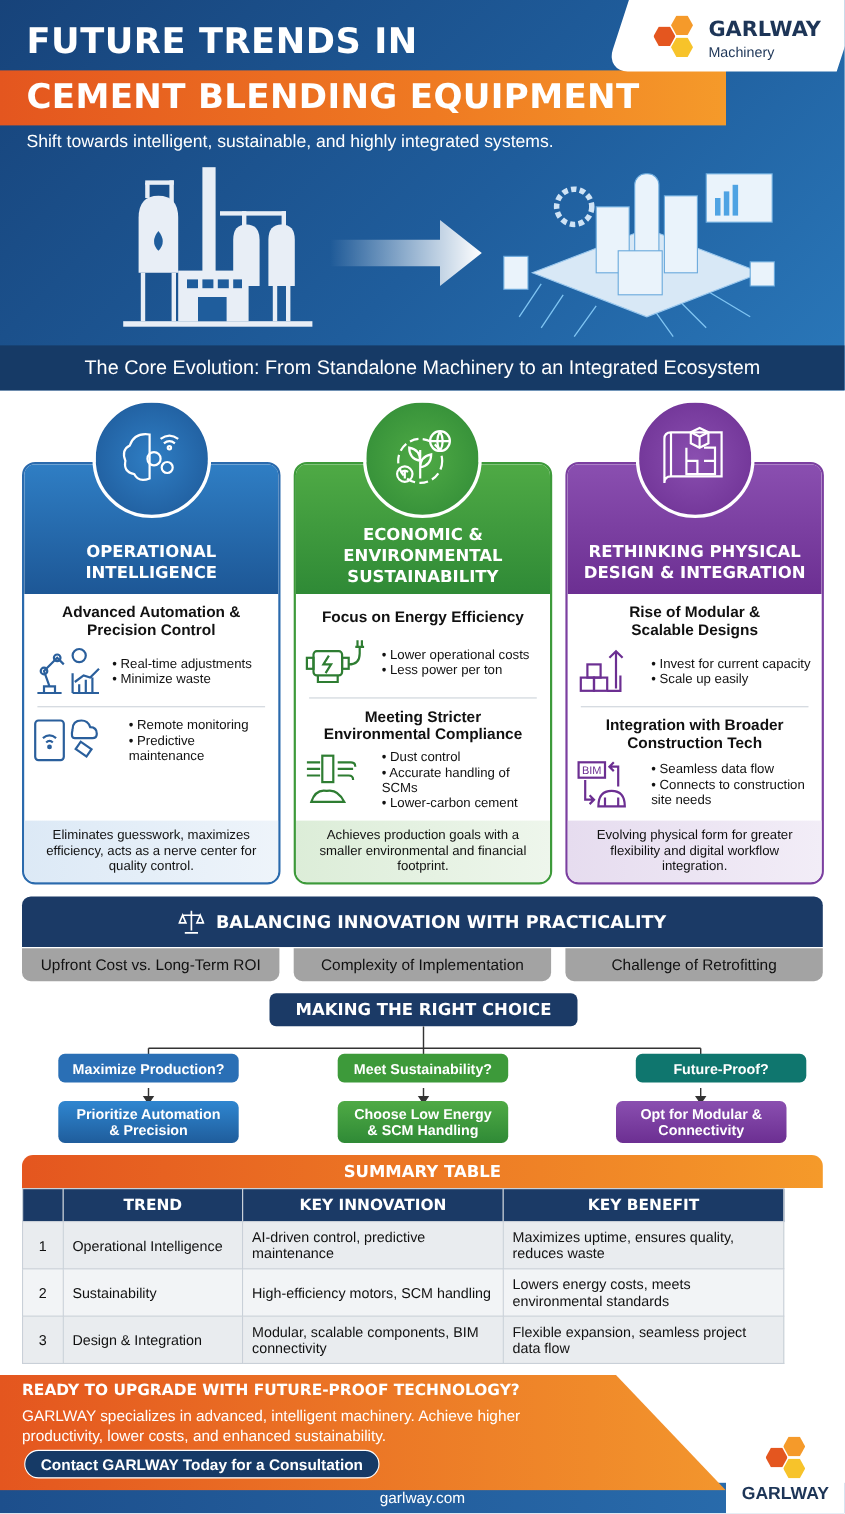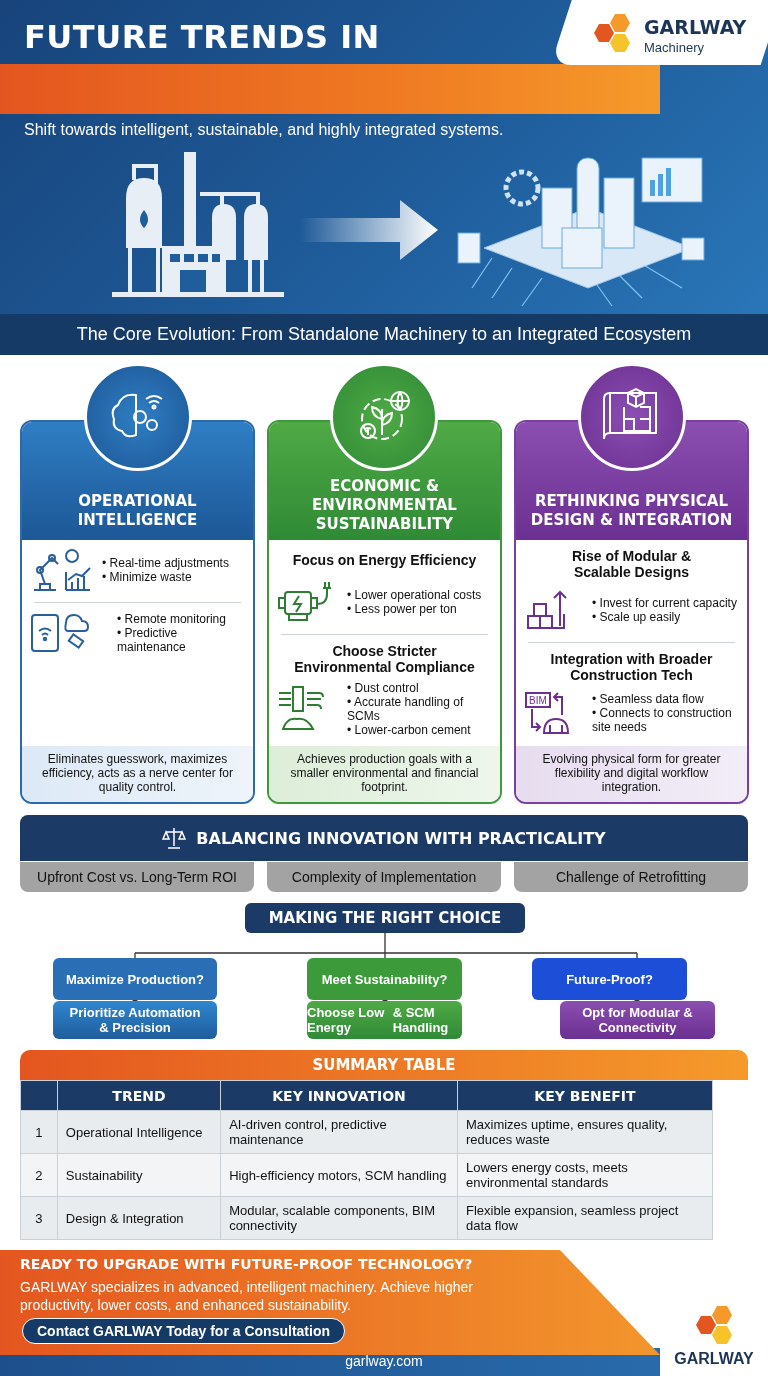--- a/index.html
+++ b/index.html
@@ -28,22 +28,22 @@
 .sec-icon{width:64px;height:48px;flex:none}
 .bullets{font-size:12px;color:#111;line-height:14px;list-style:none}
 .bullets li::before{content:"• "}
 .divider{height:1px;background:#ccd3da;margin:8px 12px 0}
 .card-foot{position:absolute;left:0;bottom:0;width:100%;height:56px;font-size:12px;color:#111;text-align:center;line-height:14px;padding:6px 10px}
 .balance{position:absolute;left:20px;top:815px;width:728px;height:46px;background:#1b3a66;border-radius:8px 8px 0 0;display:flex;align-items:center;justify-content:center;gap:10px}
 .balance span{color:#fff;font-family:"DejaVu Sans",sans-serif;font-weight:bold;font-size:16px}
 .chal{position:absolute;top:862px;width:234px;height:30px;background:#a3a3a3;border-radius:0 0 8px 8px;display:flex;align-items:center;justify-content:center;font-size:14px;color:#111}
 .choice-title{position:absolute;left:245px;top:903px;width:280px;height:30px;background:#1b3a66;border-radius:6px;display:flex;align-items:center;justify-content:center;color:#fff;font-family:"DejaVu Sans",sans-serif;font-weight:bold;font-size:15px}
 .tree{position:absolute;left:0;top:933px;width:768px;height:110px}
-.q{position:absolute;height:42px;border-radius:6px;display:flex;align-items:center;justify-content:center;color:#fff;font-size:13px;font-weight:bold}
-.a{position:absolute;height:38px;border-radius:6px;display:flex;align-items:center;justify-content:center;color:#fff;font-size:13px;font-weight:bold;text-align:left;line-height:15px}
+.q{position:absolute;height:26px;border-radius:6px;display:flex;align-items:center;justify-content:center;color:#fff;font-size:13px;font-weight:bold}
+.a{position:absolute;height:38px;border-radius:6px;display:flex;align-items:center;justify-content:center;color:#fff;font-size:13px;font-weight:bold;text-align:center;line-height:15px}
 .sum-head{position:absolute;left:20px;top:1050px;width:728px;height:30px;background:linear-gradient(90deg,#e4561f,#f59a2a);border-radius:10px 10px 0 0;display:flex;align-items:center;justify-content:center;color:#fff;font-family:"DejaVu Sans",sans-serif;font-weight:bold;font-size:15px}
 table{position:absolute;left:20px;top:1080px;width:693px;border-collapse:collapse;font-size:13px;color:#111}
 th{background:#1b3a66;color:#fff;font-family:"DejaVu Sans",sans-serif;font-size:14px;height:30px;border:1px solid #c9d0d8}
 td{height:43px;border:1px solid #c9d0d8;padding:0 8px;line-height:15px;vertical-align:middle}
 tr:nth-child(odd) td{background:#f2f4f6}
 tr:nth-child(even) td{background:#e9ecef}
 .cta{position:absolute;left:0;top:1250px;width:768px;height:126px;overflow:hidden}
 .cta-orange{position:absolute;left:0;top:0;width:768px;height:105px;background:linear-gradient(90deg,#e4561f,#f08a2a 70%,#f5a030);clip-path:polygon(0 0,560px 0,660px 105px,0 105px)}
 .cta-blue{position:absolute;left:0;top:98px;width:768px;height:28px;background:linear-gradient(90deg,#1d4f8c,#2a6fb0)}
 .cta-title{position:absolute;left:20px;top:6px;font-family:"DejaVu Sans",sans-serif;font-weight:bold;font-size:14px;color:#fff}
@@ -51,20 +51,21 @@
 .cta-btn{position:absolute;left:22px;top:68px;height:26px;padding:0 14px;background:#163a66;border:1.5px solid #fff;border-radius:14px;color:#fff;font-weight:bold;font-size:14px;display:flex;align-items:center}
 .url{position:absolute;left:0;top:1353px;width:768px;text-align:center;color:#fff;font-size:14px}
 .cta-logo{position:absolute;left:660px;top:1300px;width:108px;height:76px;background:#fff;border-radius:14px 0 0 0}
 </style>
 </head>
 <body>
 
 <div class="hero">
   <div class="t1">FUTURE TRENDS IN</div>
   <div class="orange-band"></div>
+  <div class="t2">CEMENT BLENDING EQUIPMENT</div>
   <div class="logo-box"></div>
   <div class="logo-inner">
     <div class="hex" style="left:0;top:14px;background:#e4561f"></div>
     <div class="hex" style="left:16px;top:4px;background:#f59a2a"></div>
     <div class="hex" style="left:16px;top:24px;background:#f7c32a"></div>
     <div class="logo-name">GARLWAY</div>
     <div class="logo-sub">Machinery</div>
   </div>
   <div class="sub">Shift towards intelligent, sustainable, and highly integrated systems.</div>
 
@@ -131,20 +132,21 @@
 
   <div class="evo-bar">
     <span>The Core Evolution: From Standalone Machinery to an Integrated Ecosystem</span>
   </div>
 </div>
 
 <div class="card" style="left:20px;border-color:#2a6aad">
   <div class="card-head" style="background:linear-gradient(180deg,#2f7ec4,#1d5796)">
     <div class="card-title" style="width:150px">OPERATIONAL INTELLIGENCE</div>
   </div>
+  <div class="sec-title" style="padding:0 30px">Advanced Automation &amp; Precision Control</div>
   <div class="sec-row">
     <svg class="sec-icon" viewBox="0 0 64 48" fill="none" stroke="#2a5f9c" stroke-width="2">
       <path d="M4 44 H26 M10 44 V38 H20 V44 M15 38 L10 24 L22 12 L28 18"></path>
         <circle cx="10" cy="24" r="3"></circle>
         <circle cx="22" cy="12" r="3"></circle>
       <circle cx="42" cy="10" r="6"></circle>
         <path d="M36 44 V26 M36 44 H60 M42 44 V36 M48 44 V32 M54 44 V30 M38 34 L46 28 L52 30 L60 22"></path>
     </svg>
     <ul class="bullets" style="margin-left:8px">
       <li>Real-time adjustments</li>
@@ -190,21 +192,21 @@
       <path d="M22 18 L17 26 H24 L19 34"></path>
         <path d="M12 36 V42 H30 V36"></path>
         <path d="M40 26 q10 0 10-10 V10 M46 10 H54 M48 4 V10 M52 4 V10"></path>
     </svg>
     <ul class="bullets" style="margin-left:6px">
       <li>Lower operational costs</li>
       <li>Less power per ton</li>
     </ul>
   </div>
   <div class="divider"></div>
-  <div class="sec-title" style="padding:0 24px">Choose Stricter Environmental Compliance</div>
+  <div class="sec-title" style="padding:0 24px">Meeting Stricter Environmental Compliance</div>
   <div class="sec-row">
     <svg class="sec-icon" viewBox="0 0 64 48" fill="none" stroke="#2e7d32" stroke-width="2">
       <path d="M2 8 H14 M2 14 H14 M2 20 H14"></path>
         <rect x="16" y="2" width="10" height="24"></rect>
         <path d="M30 8 H42 q4 0 4 4 M30 14 H44 M30 20 H40 q4 0 4 4"></path>
       <path d="M6 44 q4-12 14-10 q10-2 16 10 Z"></path>
     </svg>
     <ul class="bullets" style="margin-left:6px">
       <li>Dust control</li>
       <li>Accurate handling of SCMs</li>
@@ -279,26 +281,26 @@
 <svg class="tree" viewBox="0 0 768 110">
   <g stroke="#333" stroke-width="1.3" fill="#333">
     <path d="M385 0 V20 M135 20 H637 M135 20 V28 M385 20 V28 M637 20 V28" fill="none"></path>
     <path d="M131 26 L135 32 L139 26 Z M381 26 L385 32 L389 26 Z M633 26 L637 32 L641 26 Z"></path>
     <path d="M135 56 V66 M385 56 V66 M637 56 V66" fill="none"></path>
     <path d="M131 64 L135 70 L139 64 Z M381 64 L385 70 L389 64 Z M633 64 L637 70 L641 64 Z"></path>
   </g>
 </svg>
 <div class="q" style="left:53px;top:958px;width:164px;background:#2a6fb5">Maximize Production?</div>
 <div class="q" style="left:307px;top:958px;width:155px;background:#3d9a3a">Meet Sustainability?</div>
-<div class="q" style="left:532px;top:958px;width:155px;background:#1d4ed8">Future-Proof?</div>
+<div class="q" style="left:578px;top:958px;width:155px;background:#0f766e">Future-Proof?</div>
 <div class="a" style="left:53px;top:1001px;width:164px;background:linear-gradient(180deg,#2f86d0,#1f5d9c);flex-direction:column">
   <span>Prioritize Automation</span>
   <span>&amp; Precision</span>
 </div>
-<div class="a" style="left:307px;top:1001px;width:155px;background:linear-gradient(180deg,#4faa45,#2f8a36);">
+<div class="a" style="left:307px;top:1001px;width:155px;background:linear-gradient(180deg,#4faa45,#2f8a36);flex-direction:column">
   <span>Choose Low Energy</span>
   <span>&amp; SCM Handling</span>
 </div>
 <div class="a" style="left:560px;top:1001px;width:155px;background:linear-gradient(180deg,#8a4fb0,#6c2f92);flex-direction:column">
   <span>Opt for Modular &amp;</span>
   <span>Connectivity</span>
 </div>
 
 <div class="sum-head">SUMMARY TABLE</div>
 <table>

